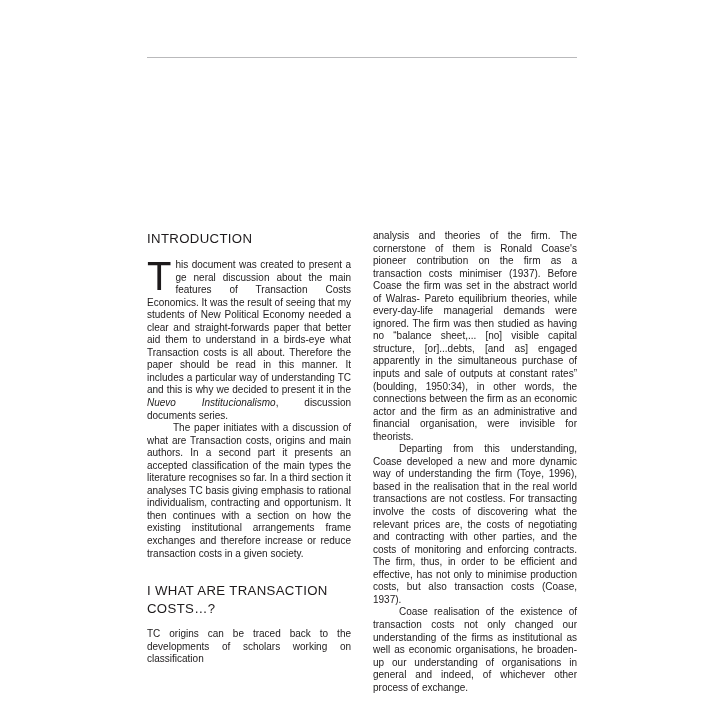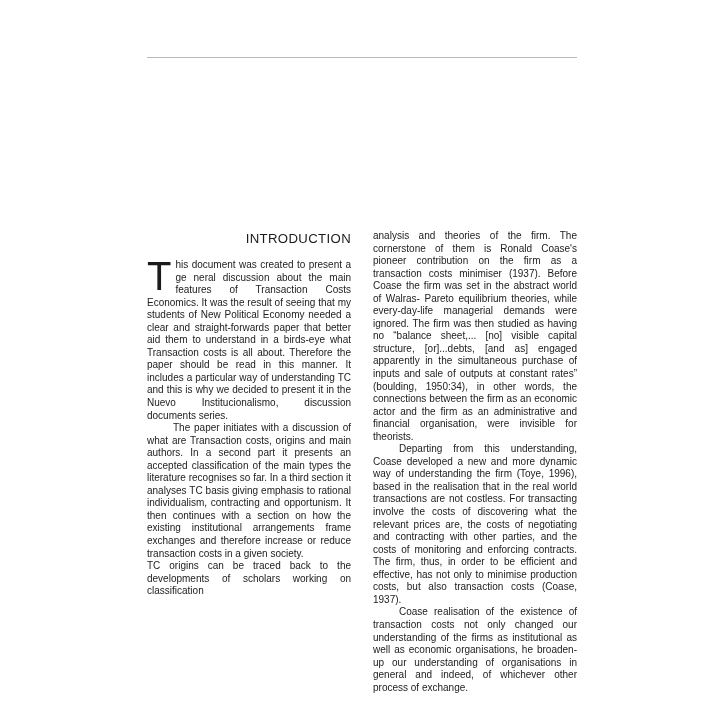--- a/index.html
+++ b/index.html
@@ -44,40 +44,39 @@
   #col-left  { left: 0; }
   #col-right { left: 226px; }
 
   h1.section-title {
     font-size: 13.2px;
     font-weight: 400;
     letter-spacing: 0.35px;
     line-height: 17px;
     margin: 0 0 12px 0;
     color: #1d1a1b;
-    text-align: right;
   }
   h2.subsection-title {
     font-size: 13.2px;
     font-weight: 400;
     letter-spacing: 0.35px;
     line-height: 17.5px;
     margin: 22px 0 11px 0;
     color: #1d1a1b;
   }
   p.para {
     font-size: 10px;
     line-height: 12.55px;
     text-align: justify;
     margin: 0;
     color: #232021;
     hyphens: manual;
   }
   p.indent { text-indent: 26px; }
-  .ital { }
+  .ital { font-style: italic; }
 
   
   .dropcap-wrap { position: relative; }
   .dropcap {
     float: left;
     font-size: 40px;
     line-height: 33px;
     font-weight: 400;
     padding: 1px 3px 0 0;
     margin: 0 1px 0 0;
@@ -98,20 +97,21 @@
 
       <h1 class="section-title">INTRODUCTION</h1>
 
       <div class="dropcap-wrap">
         <span class="dropcap">T</span>
         <p class="para"><span>his document was created to present a ge neral discussion about the main features of Transaction Costs Economics. It was the result of seeing that my students of New Political Economy needed a clear and straight-forwards paper that better aid them to understand in a birds-eye what Transaction costs is all about. Therefore the paper should be read in this manner. It includes a particular way of understanding TC and this is why we decided to present it in the </span><span class="ital">Nuevo Institucionalismo</span><span>, discussion documents series.</span></p>
       </div>
 
       <p class="para indent">The paper initiates with a discussion of what are Transaction costs, origins and main authors. In a second part it presents an accepted classification of the main types the literature recognises so far. In a third section it analyses TC basis giving emphasis to rational individualism, contracting and opportunism. It then continues with a section on how the existing institutional arrangements frame exchanges and therefore increase or reduce transaction costs in a given society.</p>
 
+      <h2 class="subsection-title">I  WHAT ARE TRANSACTION COSTS…?</h2>
 
       <p class="para">TC origins can be traced back to the developments of scholars working on classification</p>
     </div>
 
     <div class="col" id="col-right">
 
       <p class="para">analysis and theories of the firm. The cornerstone of them is Ronald Coase's pioneer contribution on the firm as a transaction costs minimiser (1937). Before Coase the firm was set in the abstract world of Walras- Pareto equilibrium theories, while every-day-life managerial demands were ignored. The firm was then studied as having no “balance sheet,... [no] visible capital structure, [or]...debts, [and as] engaged apparently in the simultaneous purchase of inputs and sale of outputs at constant rates” (boulding, 1950:34), in other words, the connections between the firm as an economic actor and the firm as an administrative and financial organisation, were invisible for theorists.</p>
 
       <p class="para indent">Departing from this understanding, Coase developed a new and more dynamic way of understanding the firm (Toye, 1996), based in the realisation that in the real world transactions are not costless. For transacting involve the costs of discovering what the relevant prices are, the costs of negotiating  and contracting with other parties, and the costs of monitoring and enforcing contracts. The firm, thus, in order to be efficient and effective, has not only to minimise  production costs, but also transaction costs (Coase, 1937).</p>
 

